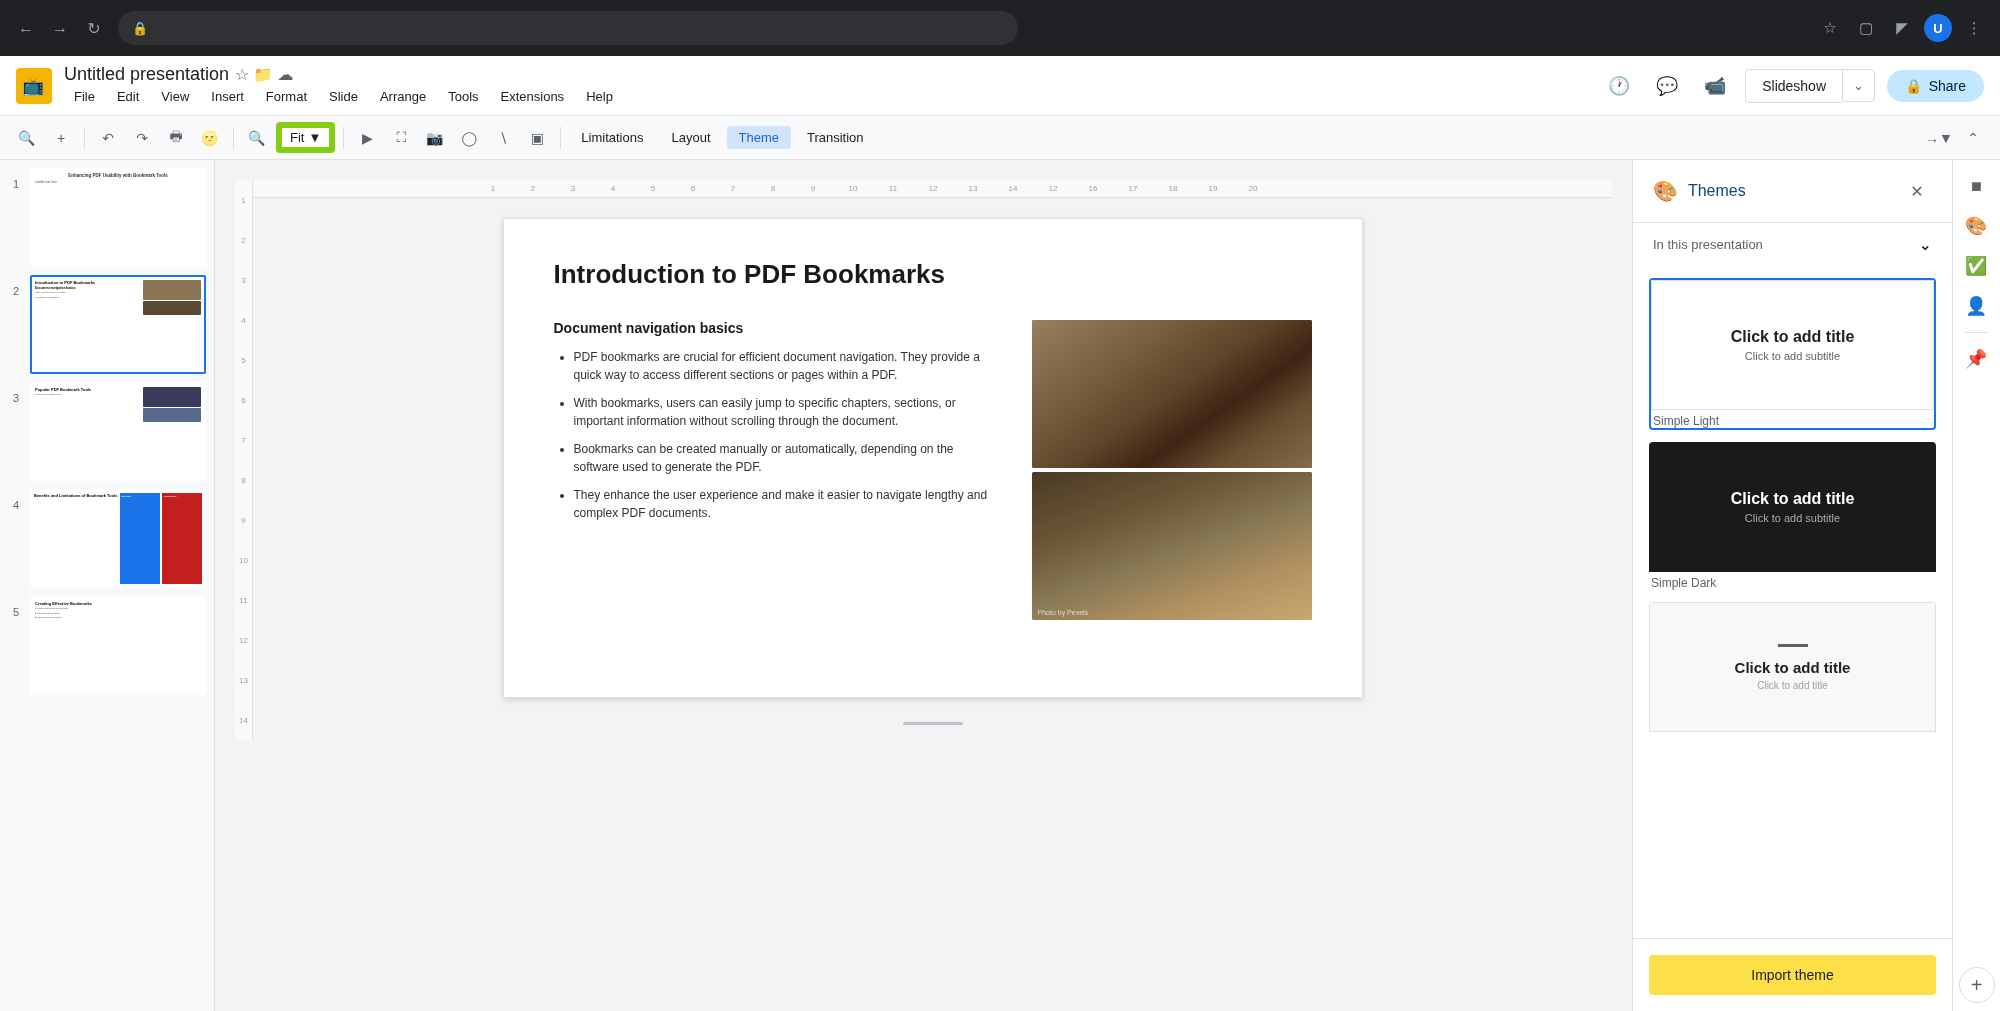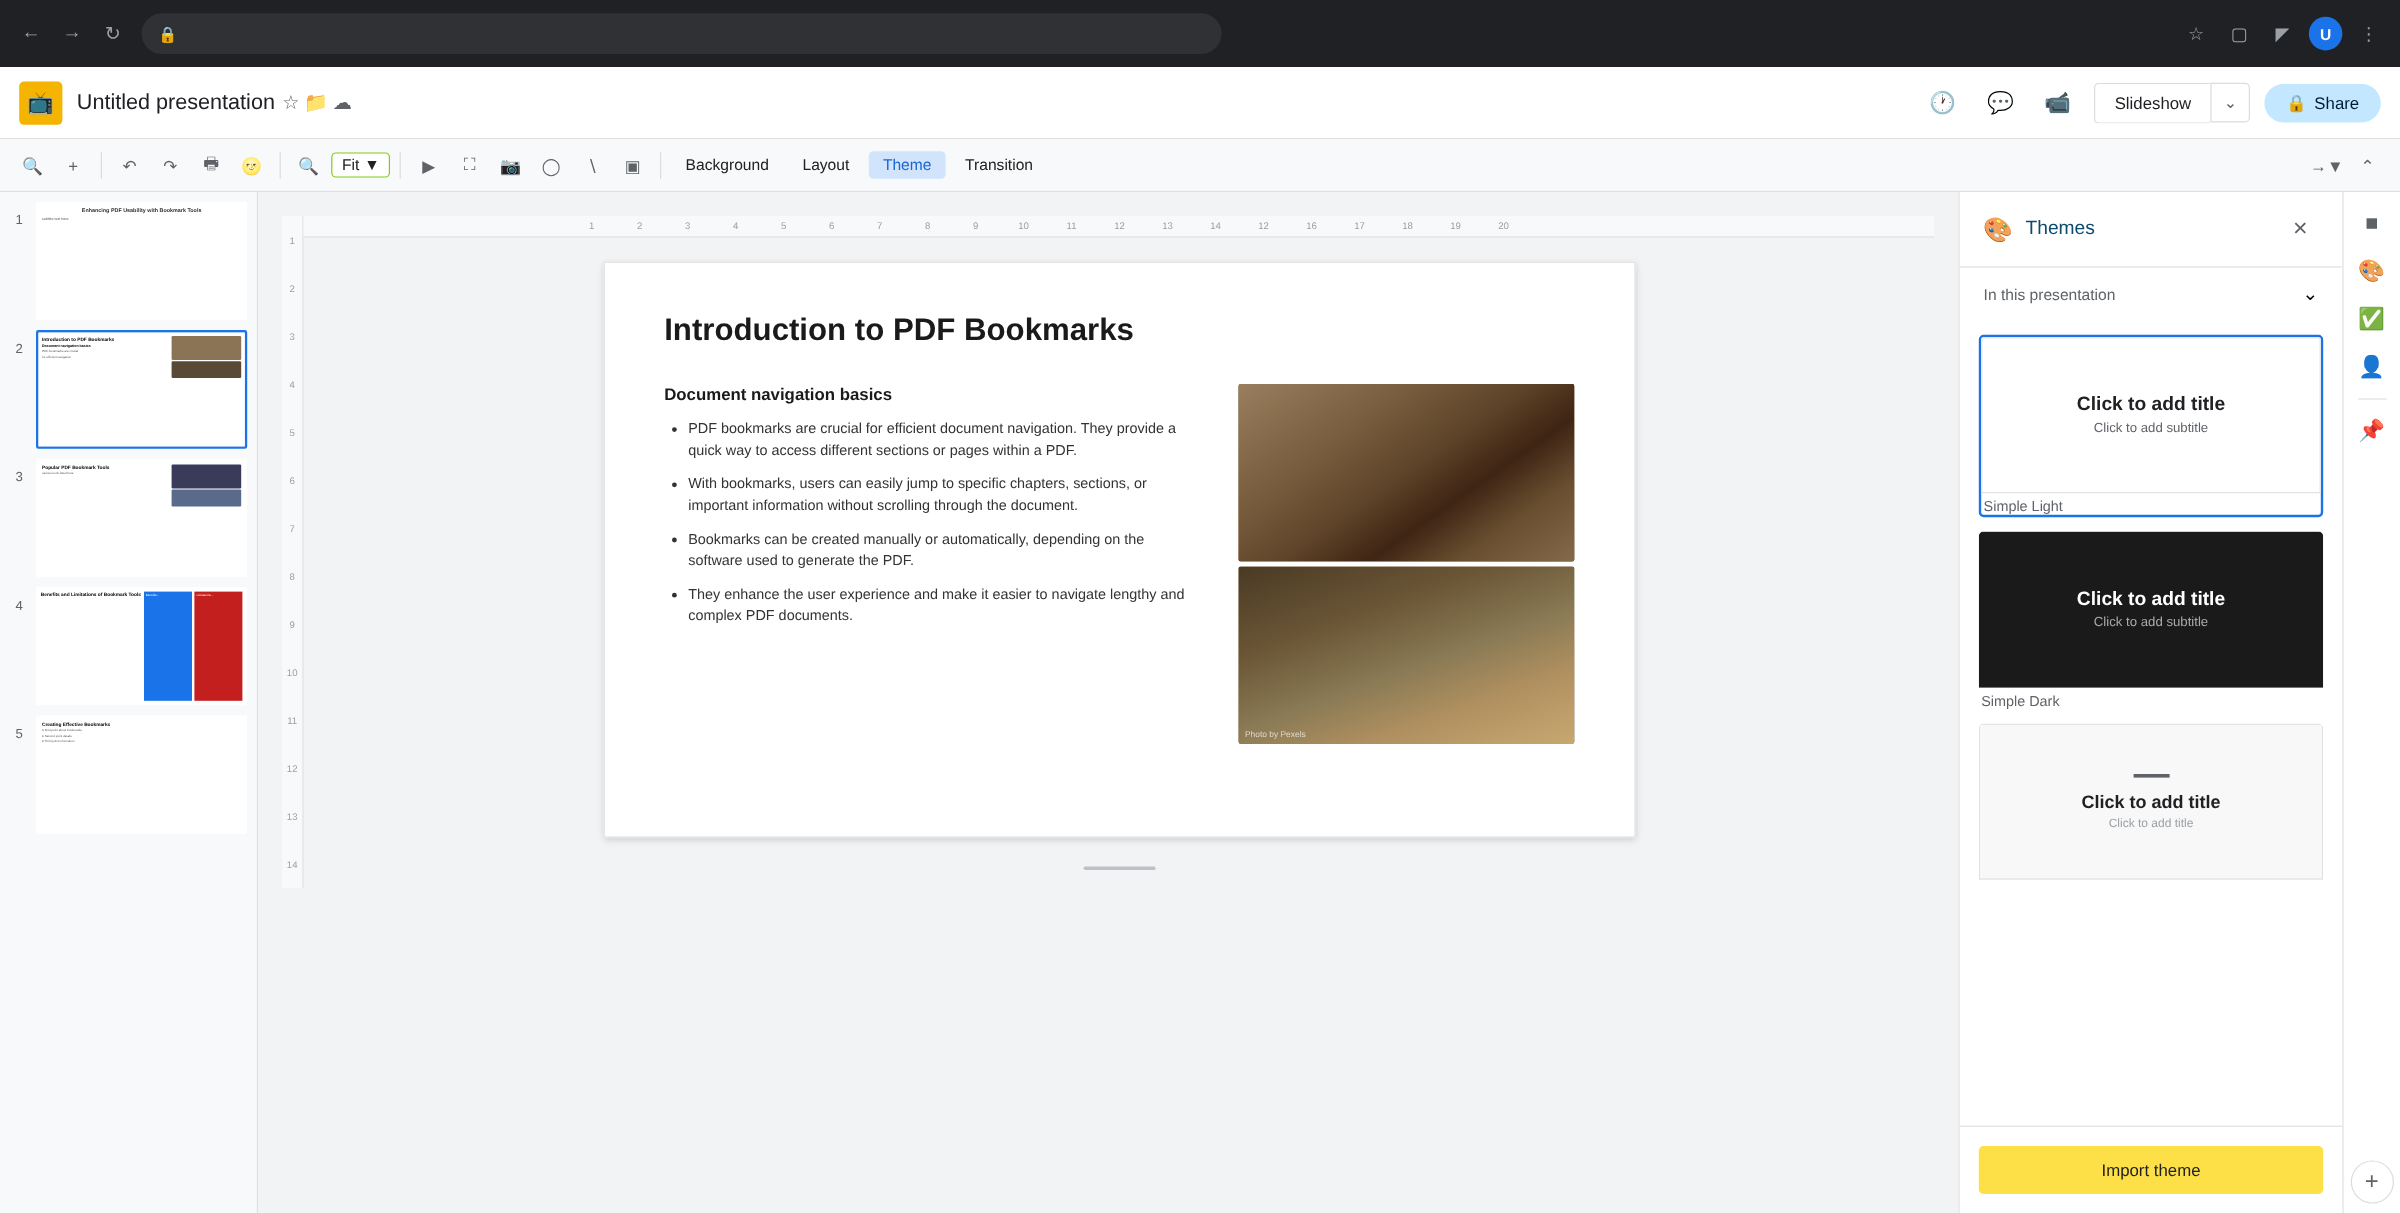--- a/index.html
+++ b/index.html
@@ -112,21 +112,21 @@
       width: 30px; height: 30px; border-radius: 4px;
       background: none; border: none; cursor: pointer;
       display: flex; align-items: center; justify-content: center;
       color: #5f6368; font-size: 14px;
     }
     .toolbar-separator {
       width: 1px; height: 22px; background: #dadce0; margin: 0 4px;
     }
     .zoom-control {
       display: flex; align-items: center; gap: 4px;
-      background: #fff; border: 1px solid #84cc16;
+      background: #fff; border: 6px solid #84cc16;
       border-radius: 4px; padding: 2px 8px;
       font-size: 13px; cursor: pointer; color: #202124;
     }
     .action-btn {
       padding: 4px 12px; border-radius: 4px;
       background: none; border: none; cursor: pointer;
       font-size: 13px; color: #202124; font-weight: 500;
     }
     .action-btn.active { background: #d2e3fc; color: #1967d2; }
 
@@ -436,20 +436,32 @@
       <span>📺</span>
     </div>
     <div class="doc-title-section">
       <div class="doc-title">
         <span>Untitled presentation</span>
         <div class="doc-title-icons">
           <span class="title-icon">☆</span>
           <span class="title-icon">📁</span>
           <span class="title-icon">☁</span>
         </div>
+      </div>
+      <div class="menu-bar">
+        <span class="menu-item">File</span>
+        <span class="menu-item">Edit</span>
+        <span class="menu-item">View</span>
+        <span class="menu-item">Insert</span>
+        <span class="menu-item">Format</span>
+        <span class="menu-item">Slide</span>
+        <span class="menu-item">Arrange</span>
+        <span class="menu-item">Tools</span>
+        <span class="menu-item">Extensions</span>
+        <span class="menu-item">Help</span>
       </div>
     </div>
     <div class="title-bar-right">
       <button class="icon-btn-title">🕐</button>
       <button class="icon-btn-title">💬</button>
       <button class="icon-btn-title">📹</button>
       <div class="slideshow-btn-group">
         <button class="slideshow-btn">Slideshow</button>
         <button class="slideshow-dropdown">⌄</button>
       </div>
@@ -475,21 +487,21 @@
       <span>▼</span>
     </div>
     <div class="toolbar-separator"></div>
     <button class="toolbar-btn">▶</button>
     <button class="toolbar-btn">⛶</button>
     <button class="toolbar-btn">📷</button>
     <button class="toolbar-btn">◯</button>
     <button class="toolbar-btn">∖</button>
     <button class="toolbar-btn">▣</button>
     <div class="toolbar-separator"></div>
-    <button class="action-btn">Background</button>
+    <button class="action-btn">Limitations</button>
     <button class="action-btn">Layout</button>
     <button class="action-btn active">Theme</button>
     <button class="action-btn">Transition</button>
     <div style="margin-left:auto; display:flex; gap:4px;">
       <button class="toolbar-btn">→▼</button>
       <button class="toolbar-btn">⌃</button>
     </div>
   </div>
 
   <div class="main-area">

